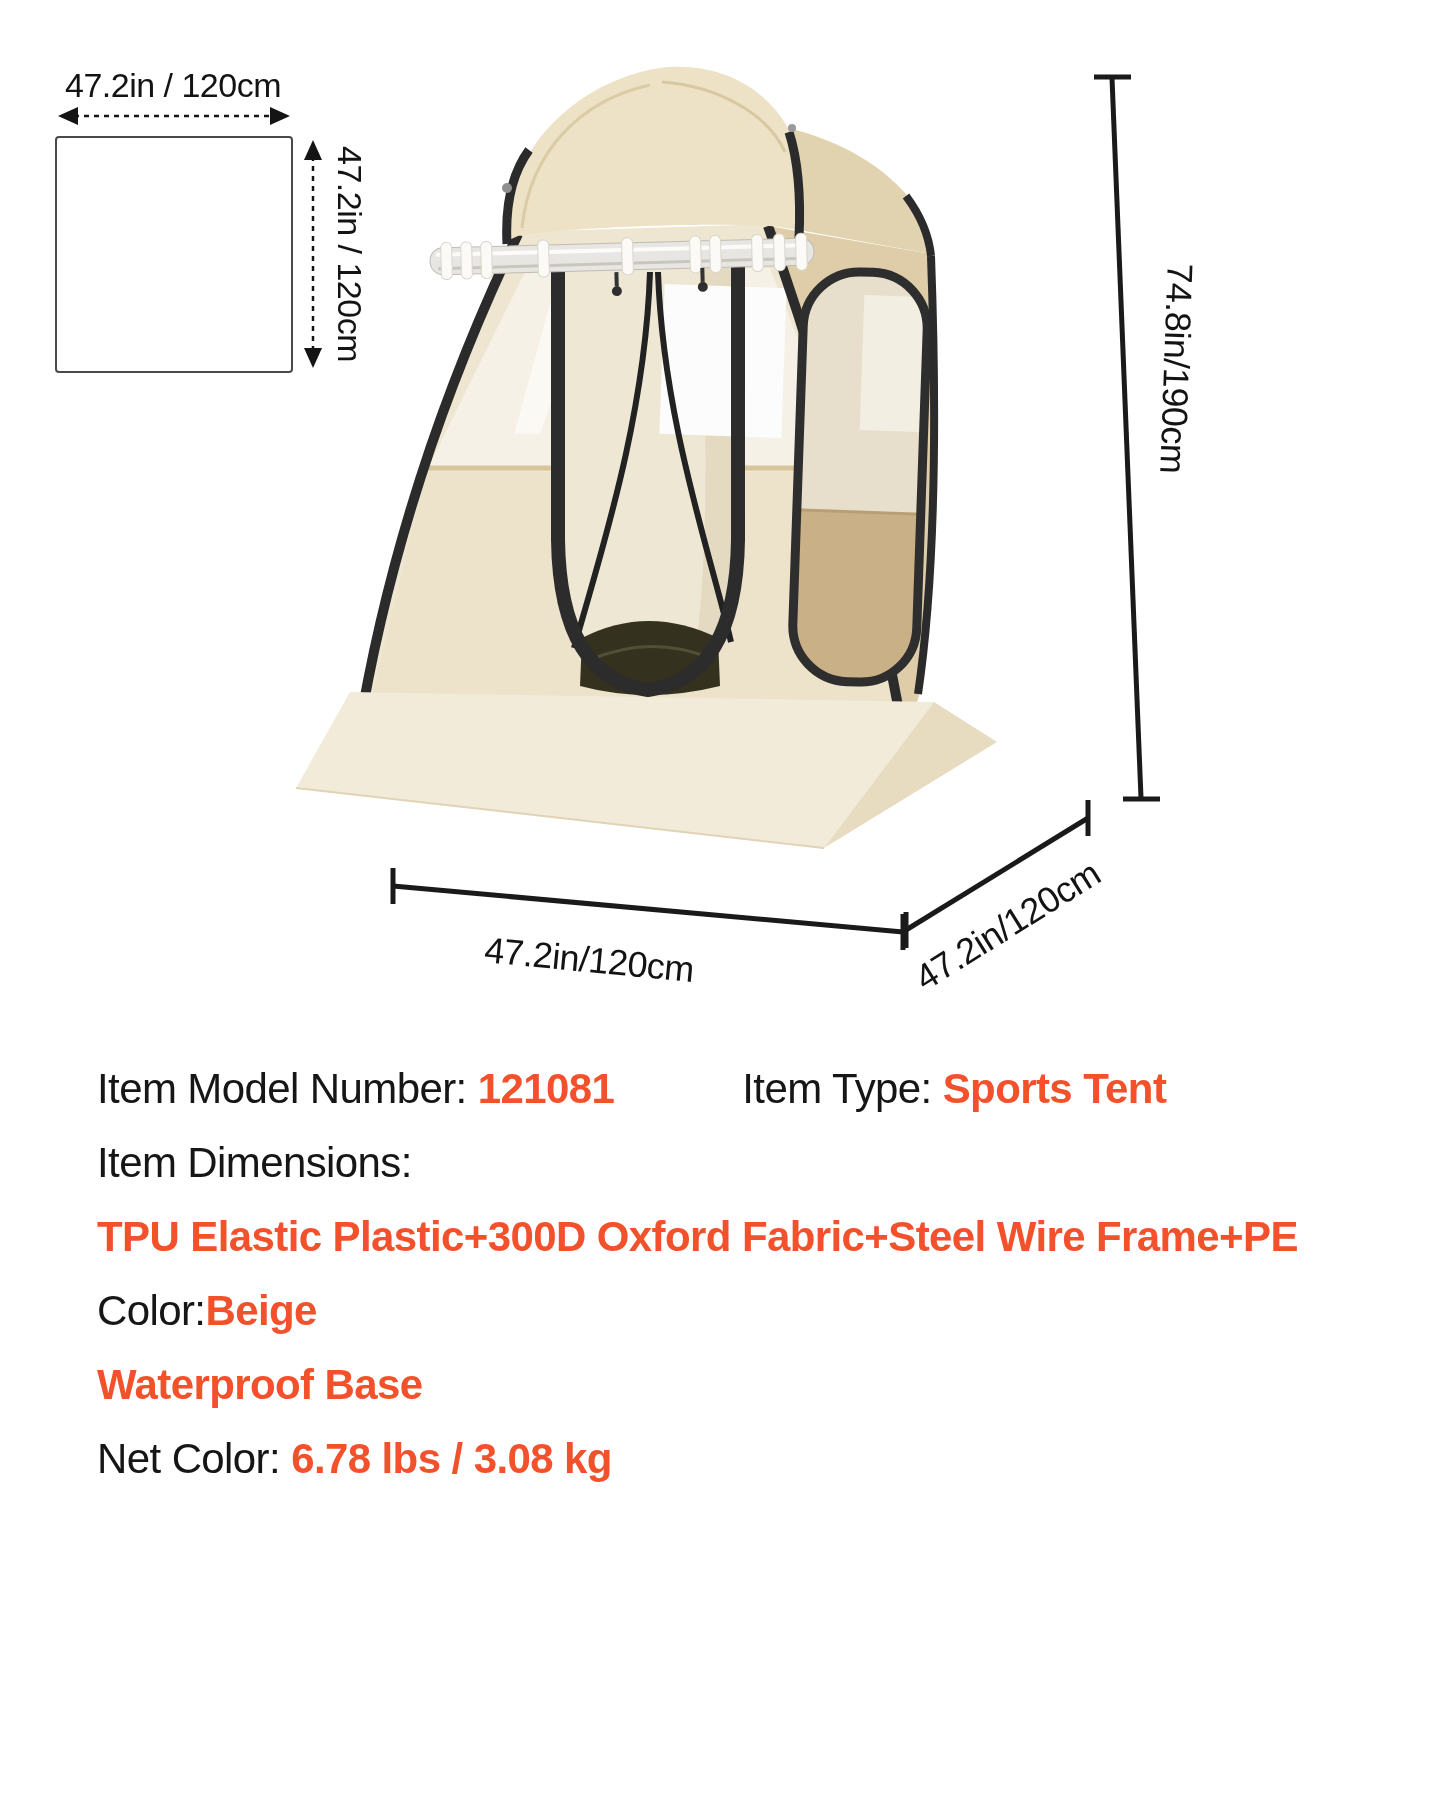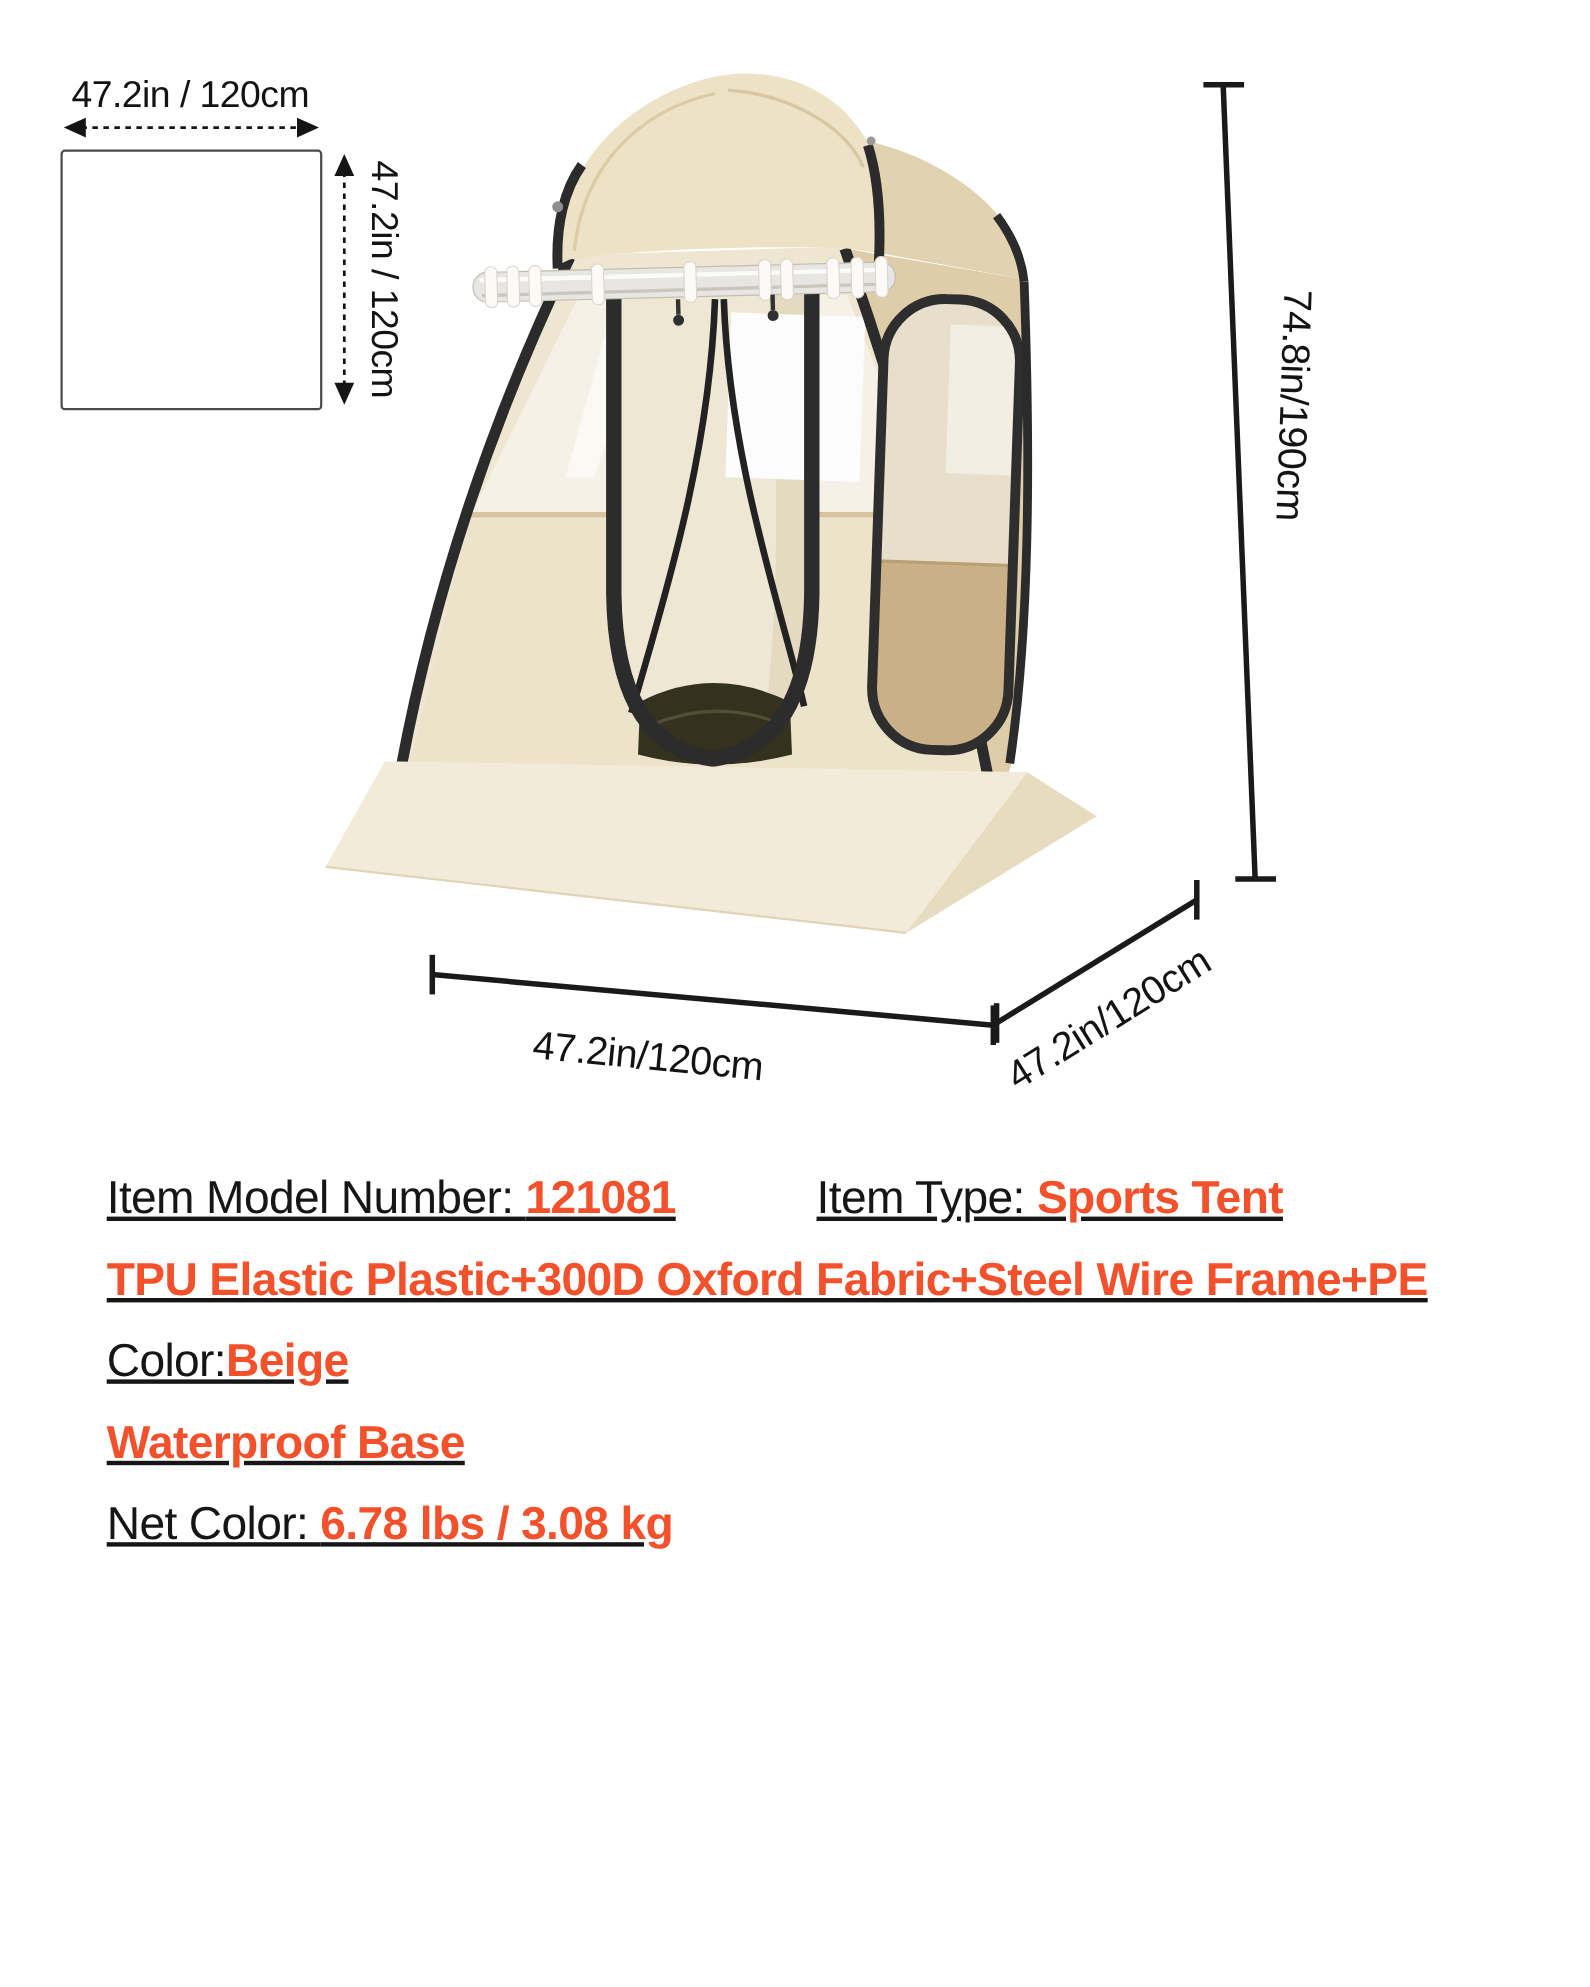--- a/index.html
+++ b/index.html
@@ -2,21 +2,21 @@
 <html style="--accent: #F2512B;"><head>
 <meta charset="utf-8">
 <style>
   html,body{margin:0;padding:0;background:#fff;}
   .page{position:relative;width:1426px;height:1806px;background:#ffffff;overflow:hidden;
         font-family:"Liberation Sans",sans-serif;color:#161616;}
   .figure{position:absolute;left:0;top:0;width:1445px;height:1050px;}
   svg text{font-family:"Liberation Sans",sans-serif;fill:#131313;}
   .dim-label{font-size:36px;letter-spacing:-0.5px;}
   .sq-label{font-size:34px;letter-spacing:-0.5px;}
-  .specs{position:absolute;left:97px;top:1052px;width:1300px;font-size:42px;letter-spacing:-0.6px;text-decoration:underline;}
+  .specs{position:absolute;left:97px;top:1052px;width:1300px;font-size:42px;letter-spacing:-0.6px;}
   .spec-row{line-height:74px;white-space:nowrap;}
   .lbl{color:#161616;font-weight:400;}
   .val{color:var(--accent,#F2512B);font-weight:700;}
   .pair-gap{margin-left:128px;}
 </style>
 </head>
 <body>
 
 <div class="page">
 
@@ -140,20 +140,23 @@
       <path d="M1088,800 L1088,836" stroke="#1A1A1A" stroke-width="5"></path>
       <text x="1014" y="936" text-anchor="middle" class="dim-label" transform="rotate(-32 1014 936)">47.2in/120cm</text>
     </g>
   </svg>
 
   <div class="specs">
     <div class="spec-row">
       <span class="lbl">Item Model Number: </span><span class="val">121081</span><span class="pair-gap lbl">Item Type: </span><span class="val">Sports Tent</span>
     </div>
     <div class="spec-row">
+      <span class="lbl">Item Dimensions:</span>
+    </div>
+    <div class="spec-row">
       <span class="val">TPU Elastic Plastic+300D Oxford Fabric+Steel Wire Frame+PE</span>
     </div>
     <div class="spec-row">
       <span class="lbl">Color:</span><span class="val">Beige</span>
     </div>
     <div class="spec-row">
       <span class="val">Waterproof Base</span>
     </div>
     <div class="spec-row">
       <span class="lbl">Net Color: </span><span class="val">6.78 lbs / 3.08 kg</span>

